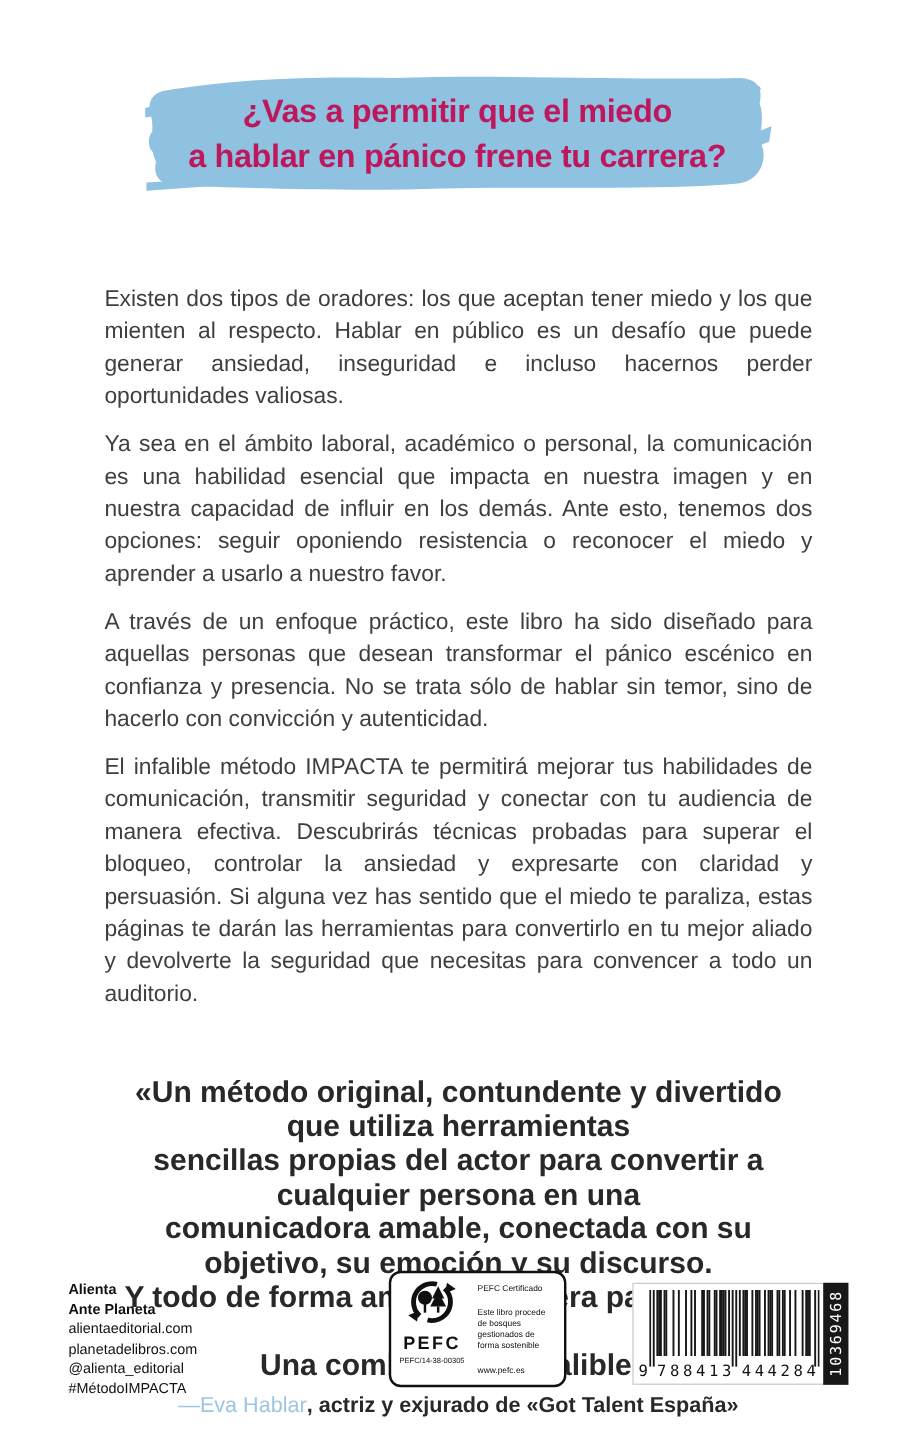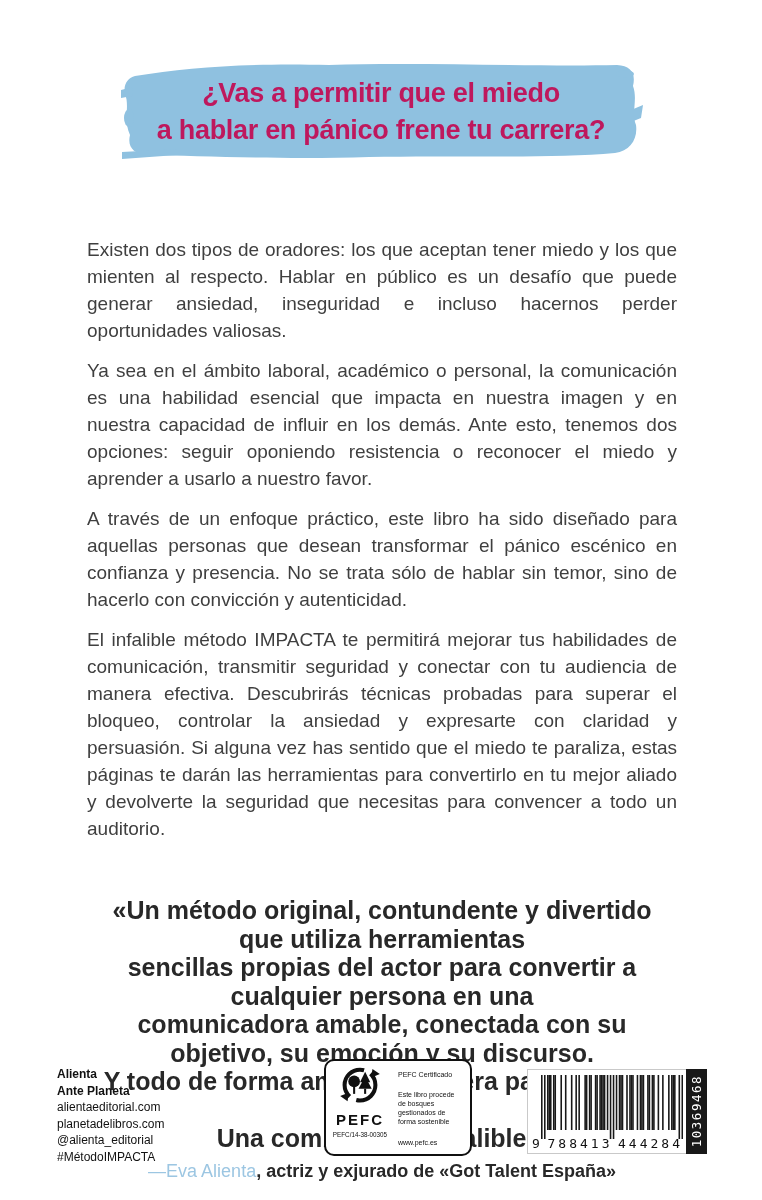--- a/index.html
+++ b/index.html
@@ -101,21 +101,21 @@
     <p>El infalible método IMPACTA te permitirá mejorar tus habilidades de comunicación, transmitir seguridad y conectar con tu audiencia de manera efectiva. Descubrirás técnicas probadas para superar el bloqueo, controlar la ansiedad y expresarte con claridad y persuasión. Si alguna vez has sentido que el miedo te paraliza, estas páginas te darán las herramientas para convertirlo en tu mejor aliado y devolverte la seguridad que necesitas para convencer a todo un auditorio.</p>
 
     <div class="quote">
       <div>«Un método original, contundente y divertido que utiliza herramientas</div>
       <div>sencillas propias del actor para convertir a cualquier persona en una</div>
       <div>comunicadora amable, conectada con su objetivo, su emoción y su discurso.</div>
       <div>Y todo de forma amable y certera para quien lo escucha.</div>
       <div>Una combinación infalible.»</div>
     </div>
     <div class="attribution">
-      <span class="name">—Eva Alienta</span><span class="rest">, actriz y exjurado de «Got Talent España»</span>
+      <span class="name">—Eva Hablar</span><span class="rest">, actriz y exjurado de «Got Talent España»</span>
     </div>
   </div>
 
   <div class="publisher">
     <div class="b">Alienta</div>
     <div class="b">Ante Planeta</div>
     <div>alientaeditorial.com</div>
     <div>planetadelibros.com</div>
     <div>@alienta_editorial</div>
     <div>#MétodoIMPACTA</div>

